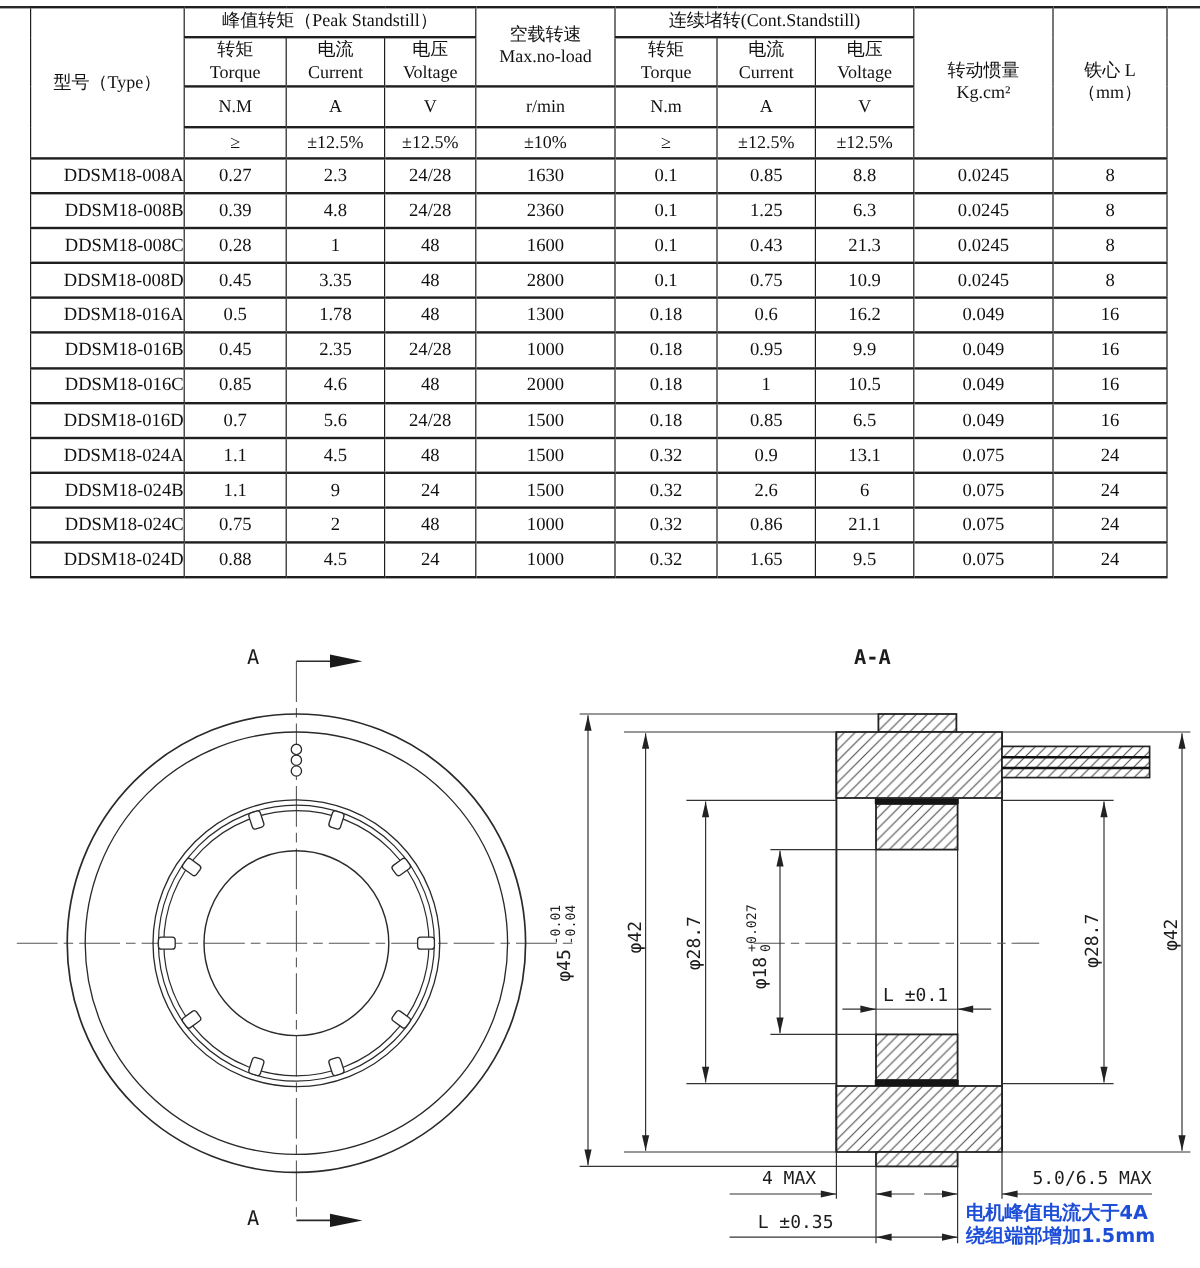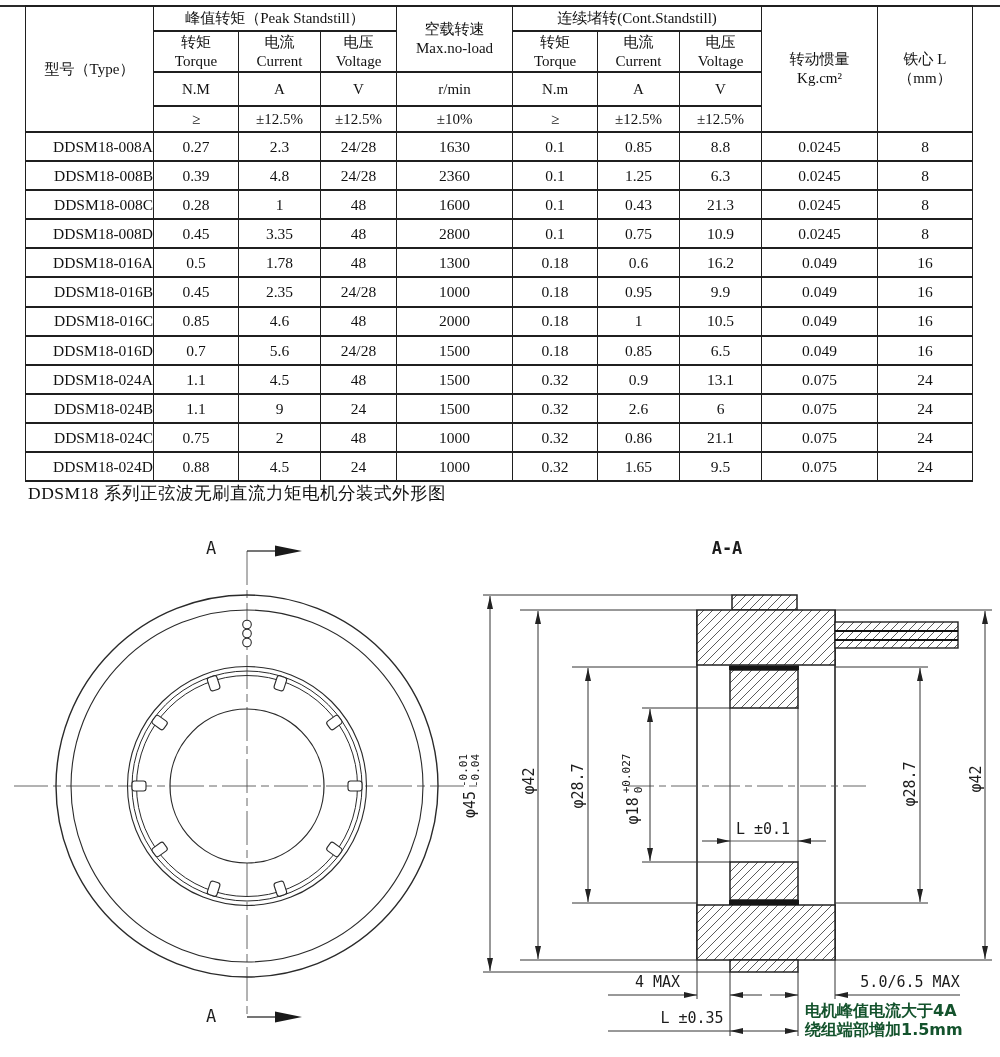--- a/index.html
+++ b/index.html
@@ -18,21 +18,21 @@
   .two-line{line-height:1.3;}
   .caption{position:absolute;left:28px;top:481px;font-size:17.5px;letter-spacing:0.5px;
            font-family:"Liberation Serif","DejaVu Serif",serif;}
   
   .lab{position:absolute;color:#1c1c1c;font-family:"DejaVu Sans Mono","Liberation Mono",monospace;
        font-size:15px;display:flex;align-items:center;justify-content:center;white-space:nowrap;}
   .lab.vert{width:150px;height:24px;transform:rotate(-90deg);gap:4px;}
   .tol{display:inline-flex;flex-direction:column;font-size:11px;line-height:1.1;text-align:left;}
   .cutlab{font-size:17px;}
   .note{position:absolute;left:805px;top:1001px;font-family:"DejaVu Sans","Liberation Sans",sans-serif;
-        font-weight:bold;font-size:16px;line-height:19px;color:#14532d;white-space:nowrap;}
+        font-weight:bold;font-size:16px;line-height:19px;color:#1d4ed8;white-space:nowrap;}
 </style>
 </head>
 <body>
 
 <div id="page">
 
   <div class="toprule"></div>
 
   <table class="spec">
     <colgroup>
@@ -233,21 +233,20 @@
           <td>1000</td>
           <td>0.32</td>
           <td>1.65</td>
           <td>9.5</td>
           <td>0.075</td>
           <td>24</td>
         </tr>
       </tbody>
   </table>
 
-  <div class="caption">DDSM18 系列正弦波无刷直流力矩电机分装式外形图</div>
 
   <svg style="position:absolute;left:0;top:530px;" width="1000" height="527" viewBox="0 530 1000 527">
     <defs>
       <pattern id="hat" width="9" height="9" patternUnits="userSpaceOnUse">
         <rect width="9" height="9" fill="#ffffff"></rect>
         <path d="M0,9 L9,0 M-2.25,2.25 L2.25,-2.25 M6.75,11.25 L11.25,6.75" stroke="#4a4a4a" stroke-width="0.9"></path>
       </pattern>
     </defs>
 
     <g stroke="#2a2a2a" fill="none">
@@ -399,20 +398,20 @@
         <span>+0.027</span>
         <span>0</span>
       </span>
   </div>
   <div class="lab vert" style="left:835px;top:772px;">φ28.7</div>
   <div class="lab vert" style="left:901px;top:767px;">φ42</div>
 
   <div class="lab" style="left:703px;top:820px;width:120px;">L ±0.1</div>
   <div class="lab" style="left:600px;top:973px;width:115px;">4 MAX</div>
   <div class="lab" style="left:845px;top:973px;width:130px;">5.0/6.5 MAX</div>
-  <div class="lab" style="left:632px;top:1009px;width:120px;">L ±0.35</div>
+  <div class="lab" style="left:603px;top:1009px;width:120px;">L ±0.35</div>
 
   <div class="note">
     <span style="display:block">电机峰值电流大于4A</span>
     <span style="display:block">绕组端部增加1.5mm</span>
   </div>
 
 </div>
 
 </body></html>

